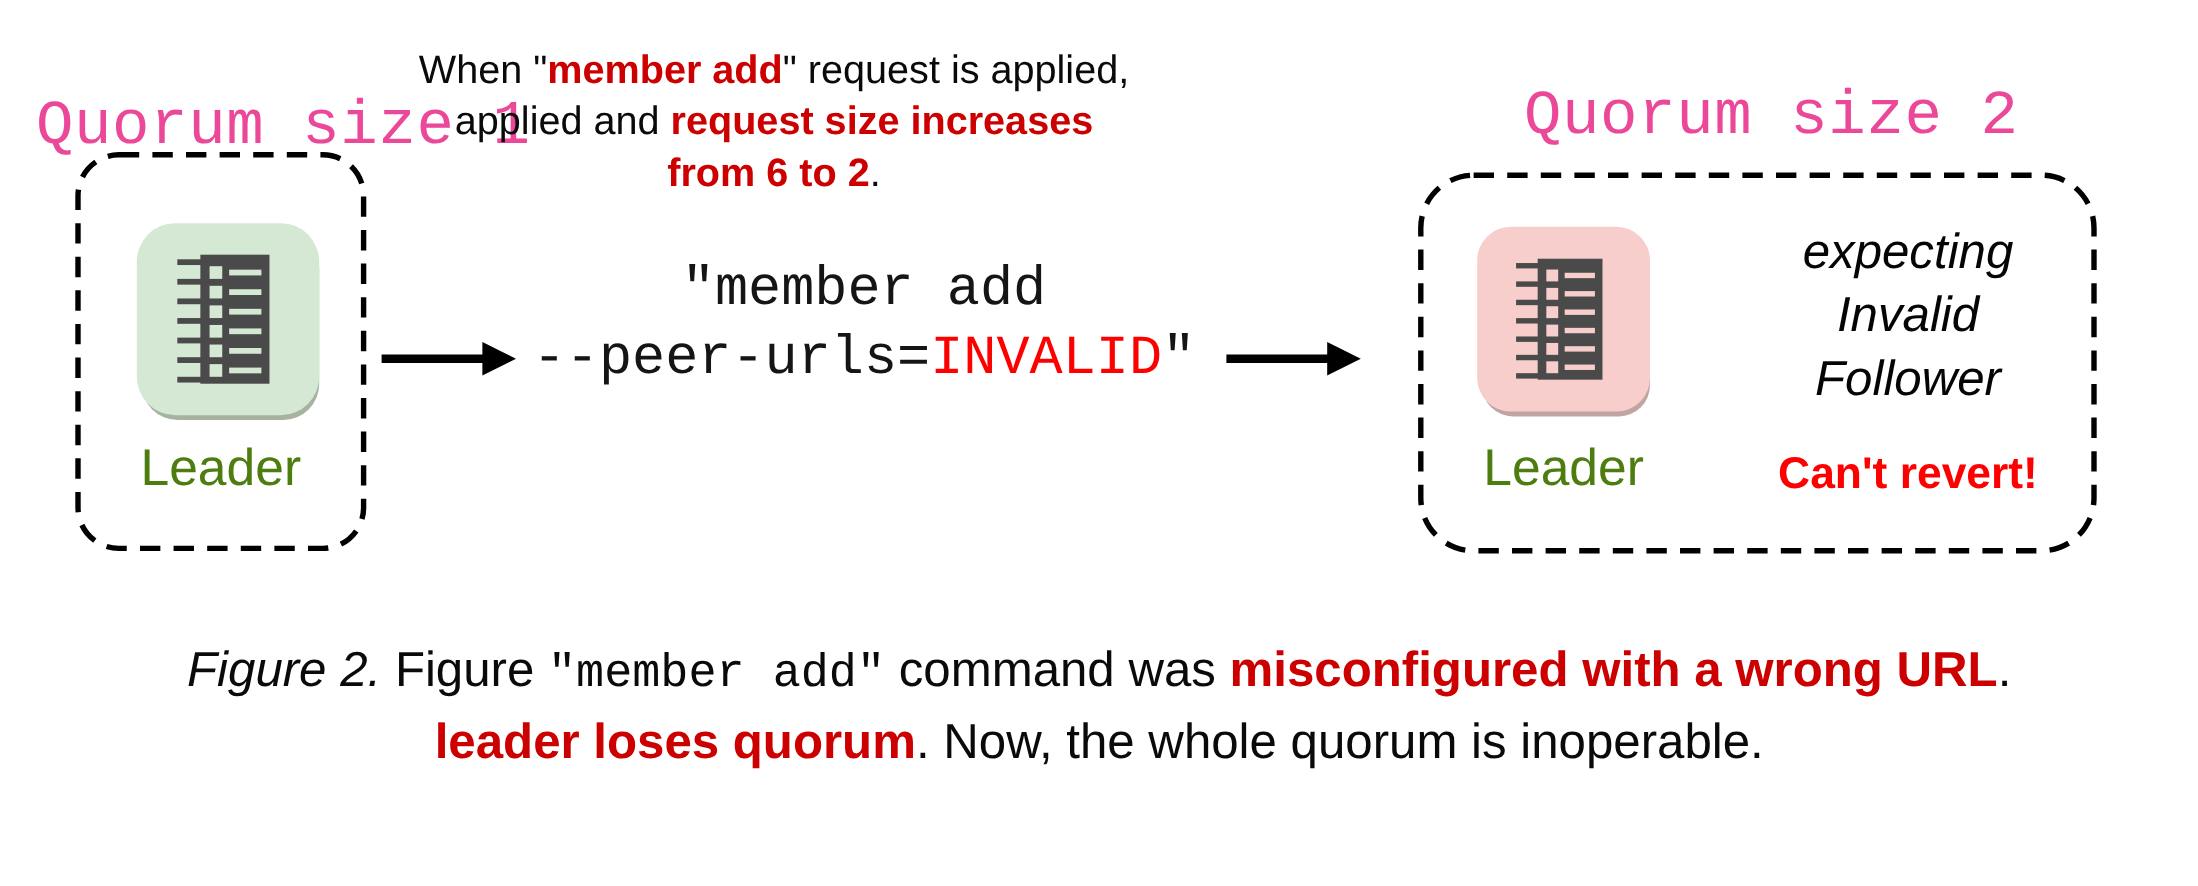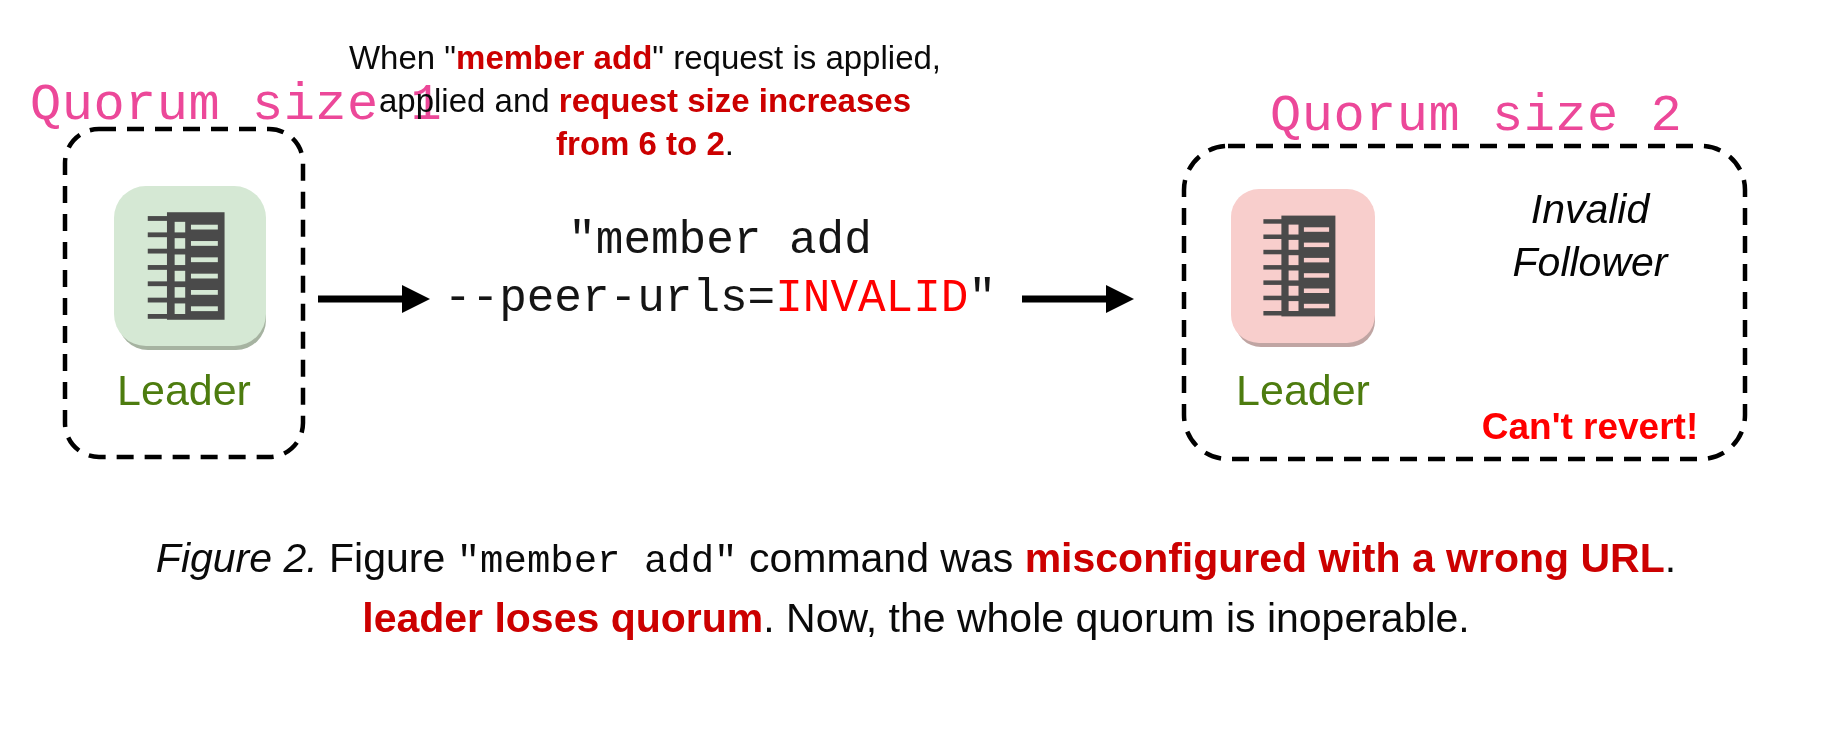--- a/index.html
+++ b/index.html
@@ -149,21 +149,21 @@
   <div class="abs command center" style="left:380px;top:212px;width:680px;">
     <div>"member add</div>
     <div><span>--peer-urls=</span><span class="invalid">INVALID</span><span>"</span></div>
   </div>
 
   <svg class="abs" style="left:1020px;top:282px;" width="115" height="34" aria-hidden="true">
     <line x1="2" y1="17" x2="88" y2="17" stroke="#000000" stroke-width="7"></line>
     <polygon points="86,3 114,17 86,31" fill="#000000"></polygon>
   </svg>
 
-  <div class="abs cluster-title center" style="left:1270px;top:87px;width:350px;">Quorum size 2</div>
+  <div class="abs cluster-title center" style="left:1270px;top:68px;width:350px;">Quorum size 2</div>
 
   <svg class="abs dashed-box-svg" style="left:1181px;top:143px;" width="567" height="319" aria-hidden="true">
     <rect x="3" y="3" width="561" height="313" rx="44" fill="none" stroke="#000000" stroke-width="4.5" stroke-dasharray="17 11"></rect>
   </svg>
 
   <div class="abs node node--pink" style="left:1231px;top:189px;width:144px;height:154px;">
     <span>
       <svg width="90" height="112" viewBox="0 0 100 122">
         <rect class="icon-body" x="26" y="5" width="60" height="112"></rect>
         <rect class="icon-body" x="6" y="9" width="22" height="5"></rect>
@@ -185,24 +185,25 @@
           <rect class="icon-cut" x="51" y="86" width="28" height="5"></rect>
         <rect class="icon-cut" x="34" y="100" width="11" height="11"></rect>
           <rect class="icon-cut" x="51" y="103" width="28" height="5"></rect>
       </svg>
     </span>
   </div>
 
   <div class="abs node-label center" style="left:1193px;top:366px;width:220px;">Leader</div>
 
   <div class="abs status-text center" style="left:1420px;top:183px;width:340px;">
+    <div>expecting</div>
     <div>Invalid</div>
     <div>Follower</div>
   </div>
 
-  <div class="abs warning-text center" style="left:1420px;top:406px;width:340px;">Can't revert!</div>
+  <div class="abs warning-text center" style="left:1420px;top:374px;width:340px;">Can't revert!</div>
 
   <div class="abs caption center" style="left:0px;top:530px;width:1832px;">
     <div><span class="fig">Figure 2.</span><span> Figure </span><span class="mono">"member add"</span><span> command was </span><b>misconfigured with a wrong URL</b><span>.</span></div>
     <div><b>leader loses quorum</b><span>. Now, the whole quorum is inoperable.</span></div>
   </div>
 
 </div>
 
 </body></html>

